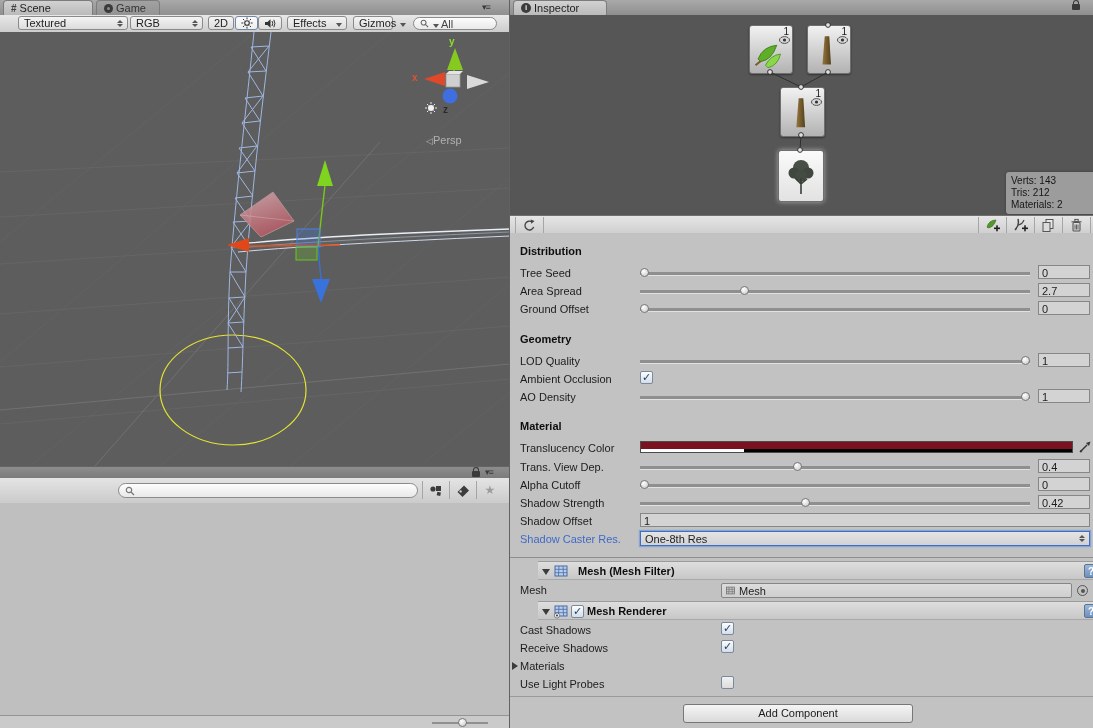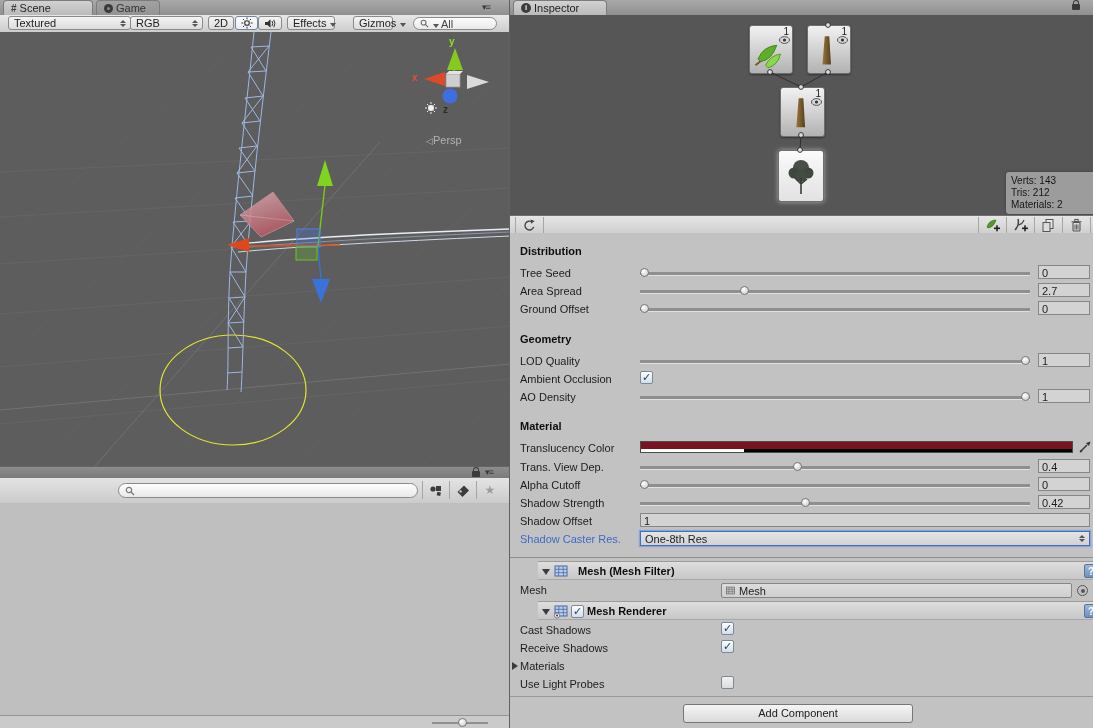--- a/index.html
+++ b/index.html
@@ -114,21 +114,21 @@
       <span>Scene</span>
     </div>
     <div class="tab inactive" style="left:96px;width:64px;">
       <span class="game-glyph"></span>
       <span>Game</span>
     </div>
     <span class="abs menu-icon" style="left:482px;top:2px;"></span>
   </div>
 
   <div class="abs scene-toolbar" style="left:0;top:15px;width:510px;height:17px;">
-    <div class="tbtn drop" style="left:8px;width:123px;">
+    <div class="tbtn drop" style="left:18px;width:110px;">
       <span>Textured</span>
         <span class="updown"></span>
     </div>
     <div class="tbtn drop" style="left:130px;width:73px;">
       <span>RGB</span>
         <span class="updown"></span>
     </div>
     <div class="tbtn plain" style="left:208px;width:26px;">
       <span>2D</span>
     </div>
@@ -147,21 +147,21 @@
         </g>
       </svg>
     </div>
     <div class="tbtn plain" style="left:258px;width:24px;">
       <svg width="13" height="11" viewBox="0 0 13 11">
         <polygon points="1,4 3.5,4 6.5,1.2 6.5,9.8 3.5,7 1,7" fill="#333"></polygon>
         <path d="M8,3 Q9.5,5.5 8,8" fill="none" stroke="#333" stroke-width="1"></path>
         <path d="M9.8,1.8 Q12,5.5 9.8,9.2" fill="none" stroke="#333" stroke-width="1"></path>
       </svg>
     </div>
-    <div class="tbtn drop" style="left:287px;width:48px;">
+    <div class="tbtn drop" style="left:287px;width:60px;">
       <span>Effects</span>
         <span class="downarrow"></span>
     </div>
     <div class="tbtn drop" style="left:353px;width:40px;">
       <span>Gizmos</span>
         <span class="downarrow"></span>
     </div>
     <div class="searchpill" style="left:413px;top:2px;width:84px;height:13px;">
       <svg width="9" height="9" viewBox="0 0 10 10">
         <circle cx="4" cy="4" r="2.7" fill="none" stroke="#666" stroke-width="1.2"></circle>

